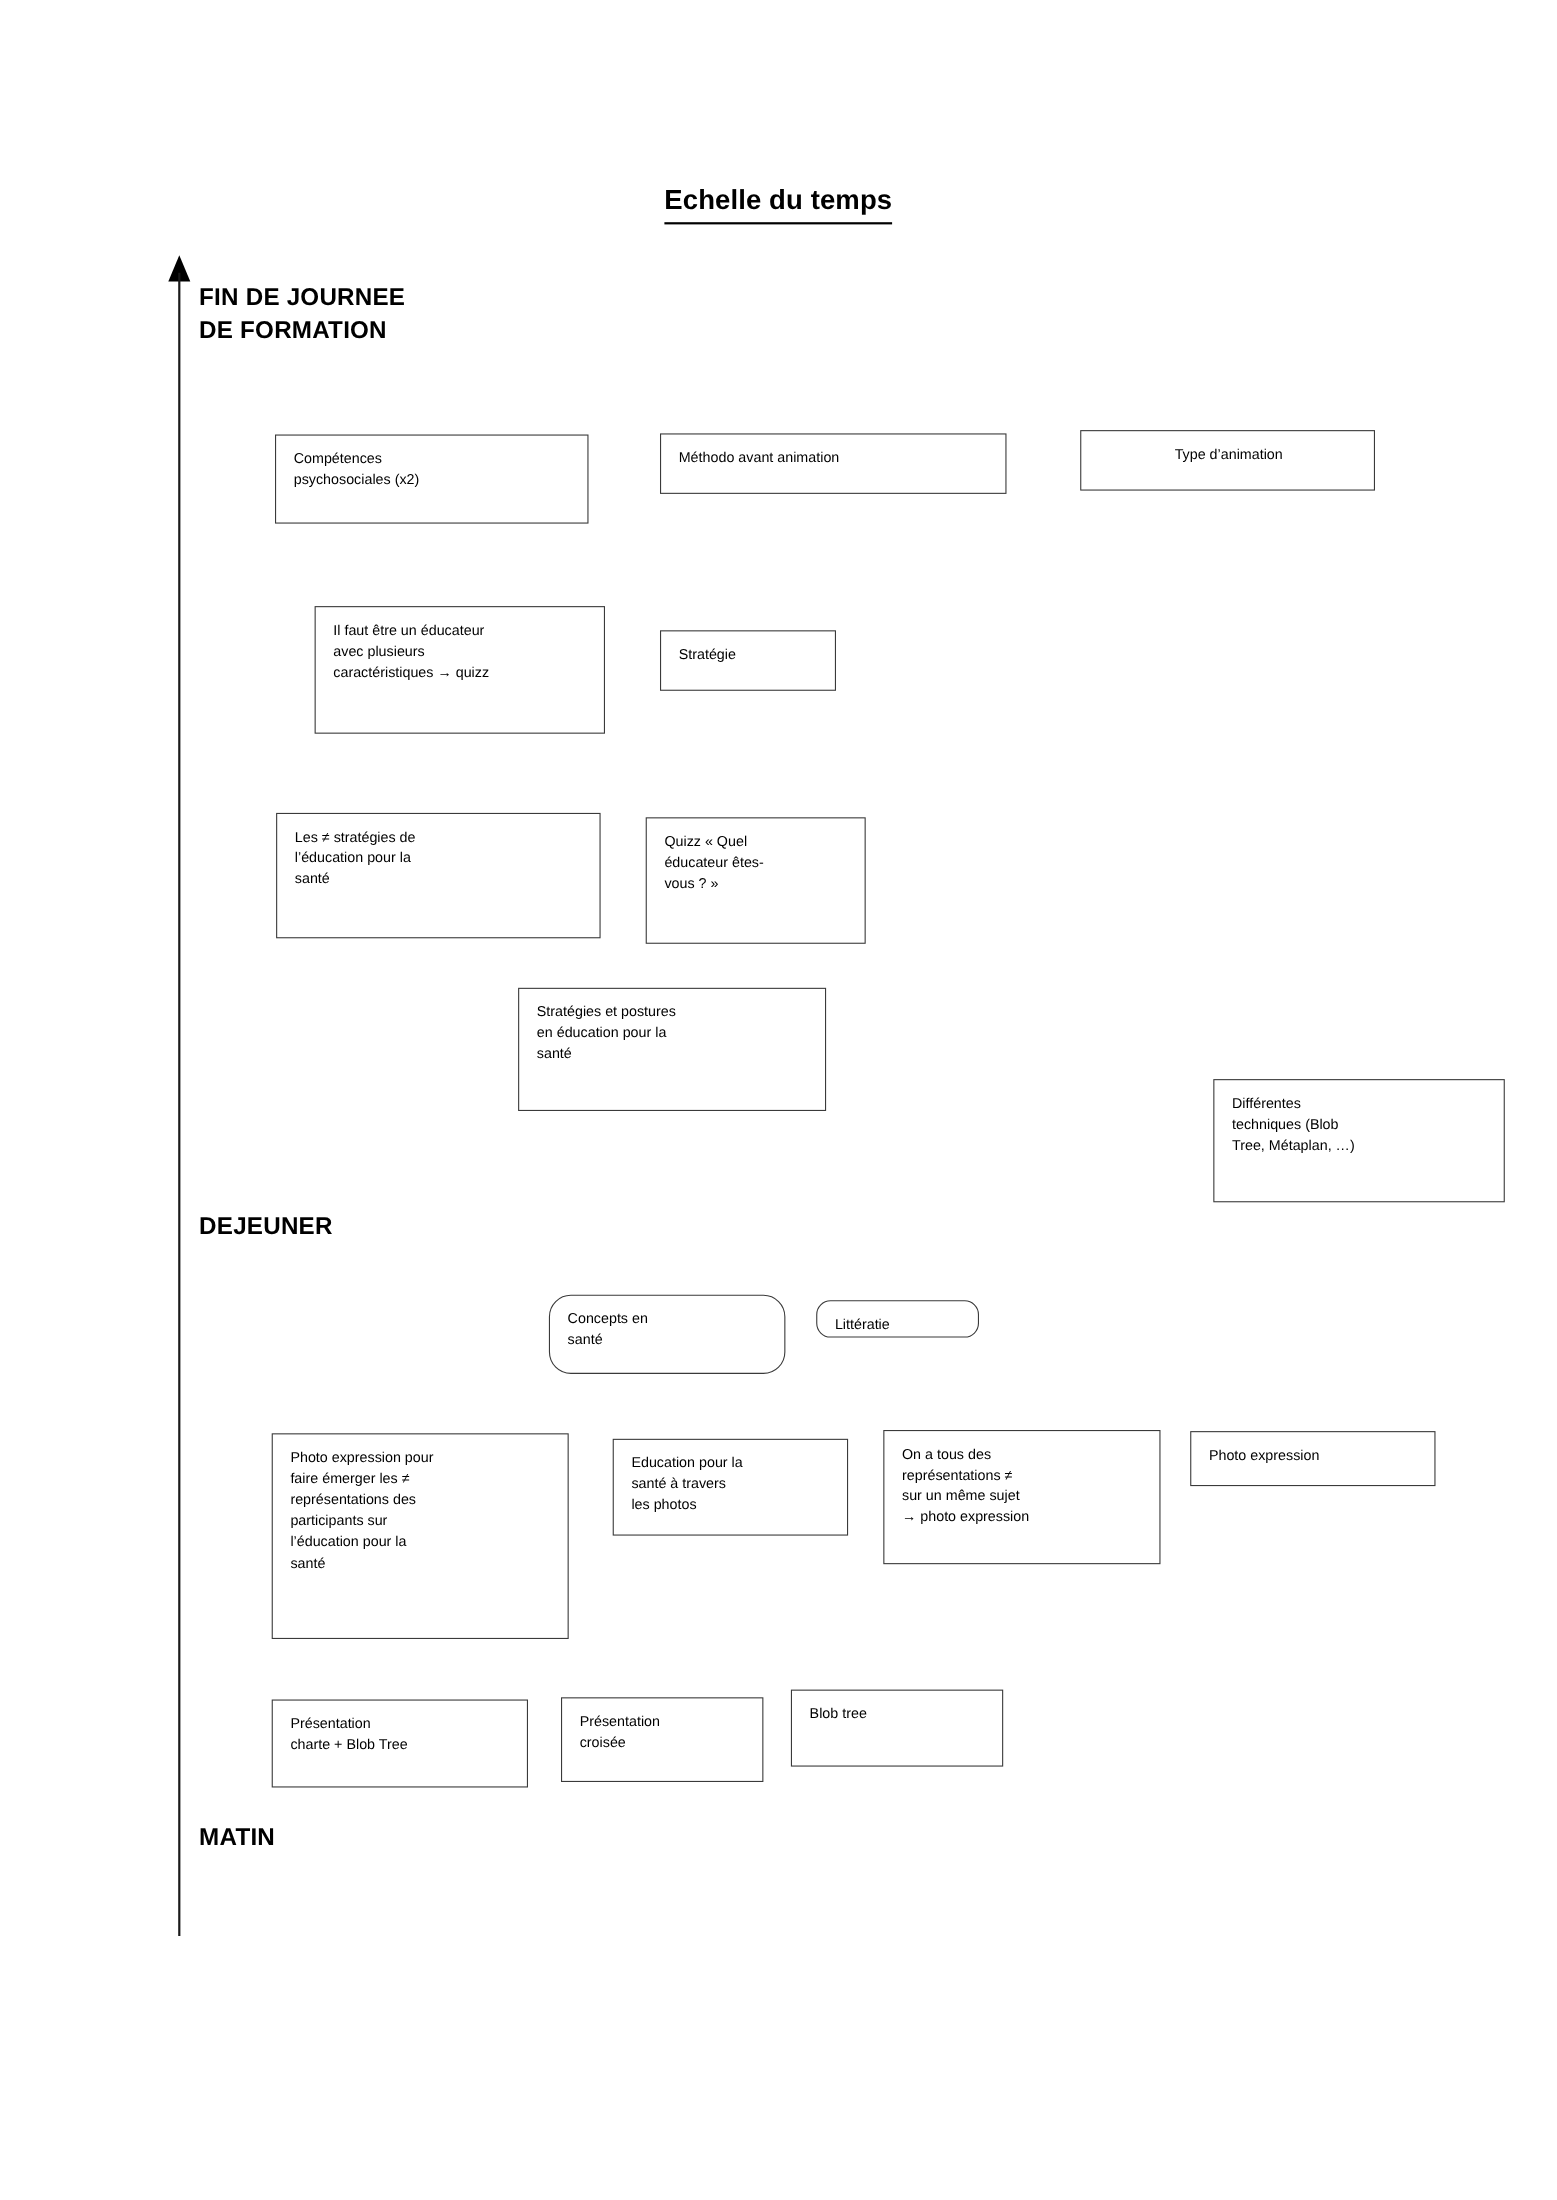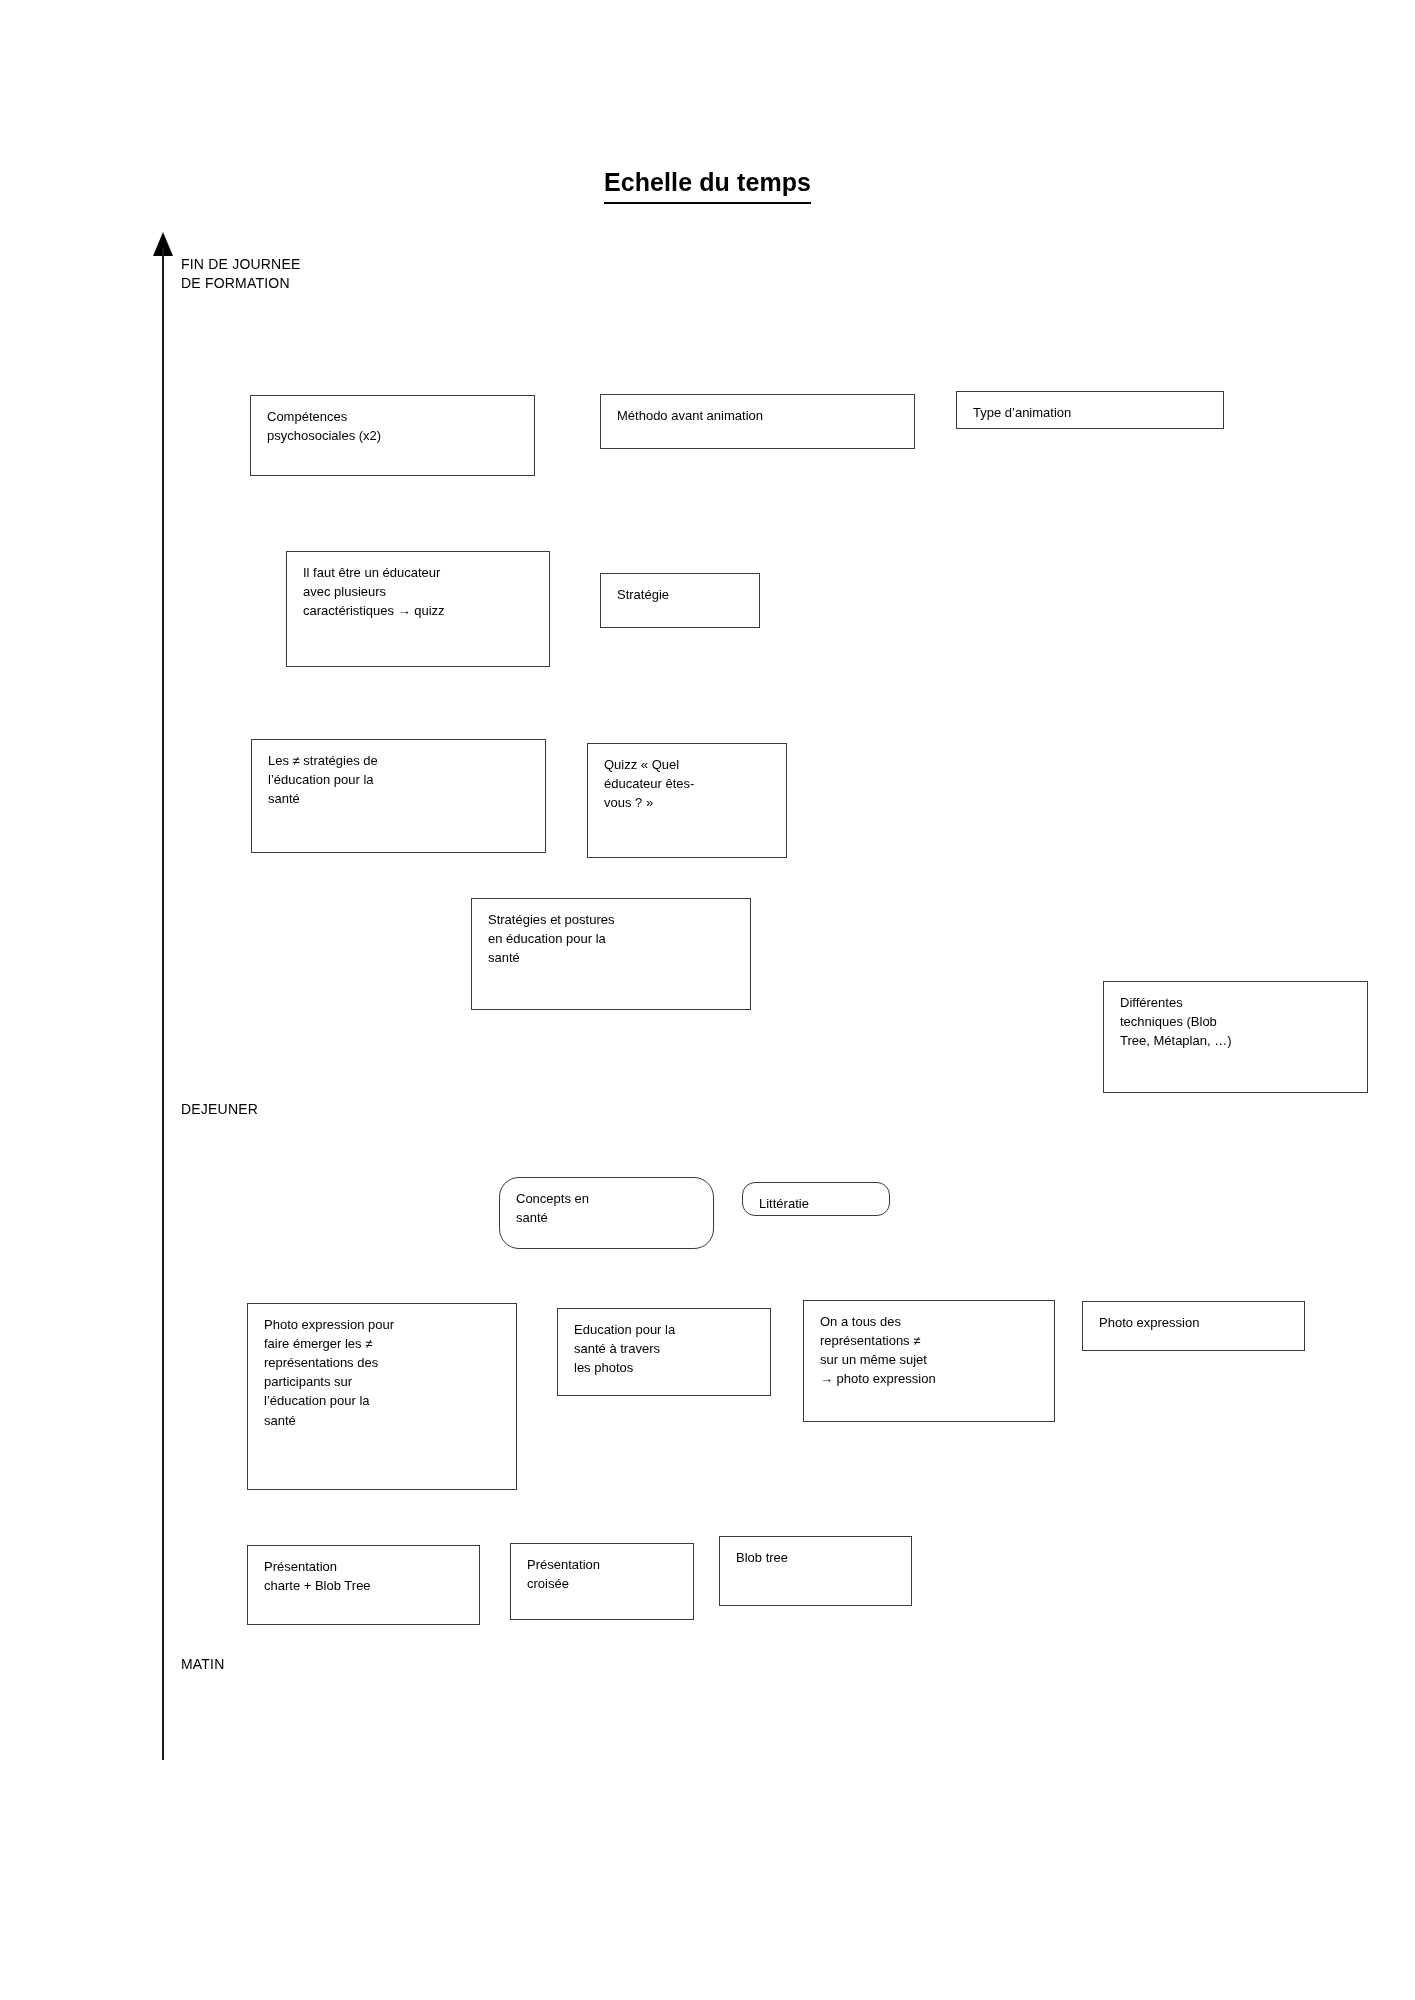--- a/index.html
+++ b/index.html
@@ -51,22 +51,22 @@
     width: 0;
     height: 0;
     border-left: 10px solid transparent;
     border-right: 10px solid transparent;
     border-bottom: 24px solid #000000;
   }
 
   
   .axis-label {
     position: absolute;
-    font-size: 14px;
-    font-weight: normal;
+    font-size: 22px;
+    font-weight: bold;
     line-height: 1.38;
     white-space: pre;
     letter-spacing: 0.2px;
   }
   #label-end    { left: 181px; top: 255px; }
   #label-lunch  { left: 181px; top: 1100px; }
   #label-morning{ left: 181px; top: 1655px; }
 
   
   .box {
@@ -96,21 +96,21 @@
   <div class="axis-label" id="label-end">FIN DE JOURNEE
 DE FORMATION</div>
   <div class="axis-label" id="label-lunch">DEJEUNER</div>
   <div class="axis-label" id="label-morning">MATIN</div>
 
   <div class="box" style="left:250px;  top:395px;  width:285px;  height:81px;">Compétences
 psychosociales (x2)</div>
 
   <div class="box" style="left:600px;  top:394px;  width:315px;  height:55px;">Méthodo avant animation</div>
 
-  <div class="box" style="left:956px;  top:391px;  width:268px;  height:38px;">Type d’animation</div>
+  <div class="box" style="left:982px;  top:391px;  width:268px;  height:55px;text-align:center;">Type d’animation</div>
 
   <div class="box" style="left:254px;  top:551px;  width:264px;  height:116px;margin-left:32px;">Il faut être un éducateur
 avec plusieurs
 caractéristiques → quizz</div>
 
   <div class="box" style="left:600px;  top:573px;  width:160px;  height:55px;">Stratégie</div>
 
   <div class="box" style="left:251px;  top:739px;  width:295px;  height:114px;">Les ≠ stratégies de
 l’éducation pour la
 santé</div>

